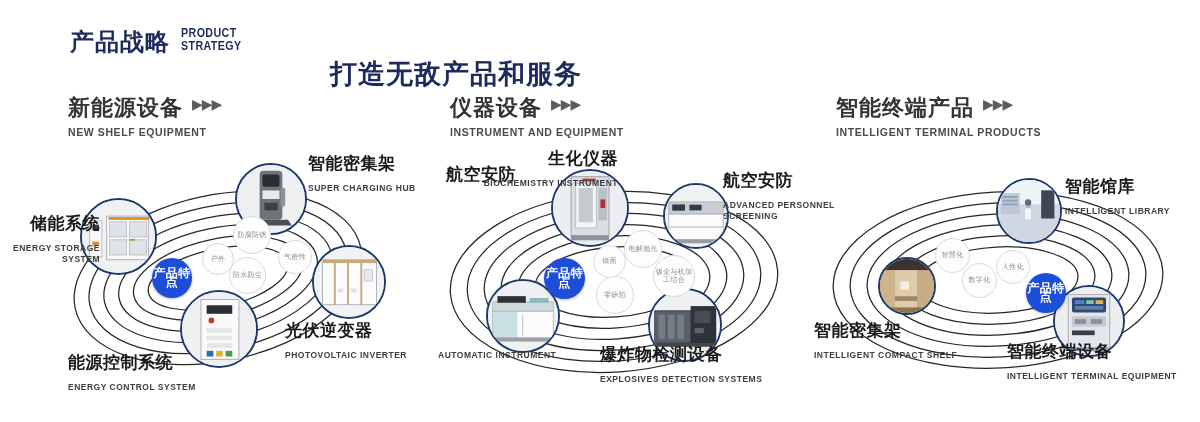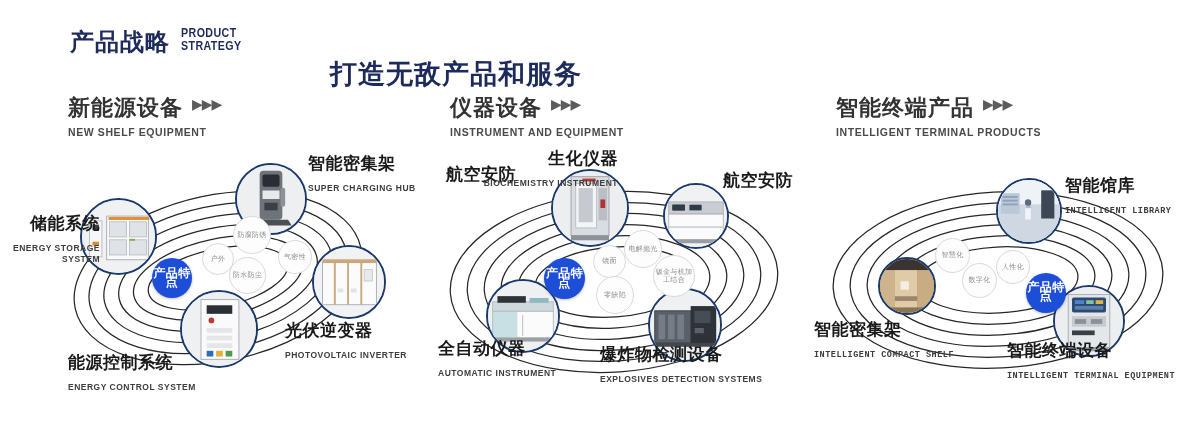--- a/index.html
+++ b/index.html
@@ -237,20 +237,21 @@
         <rect x="8" y="21" width="13" height="6" fill="#2f3agg"></rect>
         <rect x="8" y="21" width="13" height="6" fill="#2f3a4a"></rect>
         <rect x="26" y="21" width="13" height="6" fill="#2f3a4a"></rect>
         <rect x="4" y="31" width="58" height="27" fill="#fbfbfc" stroke="#a5a9af" stroke-width=".8"></rect>
         <rect x="4" y="44" width="58" height="1.5" fill="#c5c9cf"></rect>
         <rect x="6" y="58" width="54" height="4" fill="#9a9ea4"></rect>
       </svg>
     </div>
     <div class="lab" style="left:305px;top:22px;width:150px;">
       <div class="cn">航空安防</div>
+      <div class="en">ADVANCED PERSONNEL SCREENING</div>
     </div>
 
     <div class="node" style="left:230px;top:138px;width:74px;height:74px;">
       <svg class="art" viewBox="0 0 74 74">
         <rect x="0" y="0" width="74" height="74" fill="#eff0f2"></rect>
         <rect x="5" y="22" width="38" height="34" fill="#5a6069" stroke="#3c4148" stroke-width="1"></rect>
         <rect x="9" y="26" width="7" height="26" fill="#767c85"></rect>
         <rect x="19" y="26" width="7" height="26" fill="#767c85"></rect>
         <rect x="29" y="26" width="7" height="26" fill="#767c85"></rect>
         <rect x="43" y="17" width="27" height="41" fill="#2e333a"></rect>
@@ -271,42 +272,41 @@
         <rect x="5" y="22" width="64" height="10" fill="#cfd8db" stroke="#a9b2b6" stroke-width=".8"></rect>
         <rect x="10" y="16" width="30" height="7" fill="#2e3338"></rect>
         <rect x="44" y="18" width="20" height="5" fill="#8fb8c0"></rect>
         <rect x="5" y="32" width="64" height="28" fill="#fbfbfc" stroke="#a9adb3" stroke-width=".8"></rect>
         <rect x="5" y="32" width="26" height="28" fill="#9fc9cf" opacity=".55"></rect>
         <rect x="36" y="36" width="1.2" height="22" fill="#c2c6cb"></rect>
         <rect x="5" y="60" width="64" height="4" fill="#9aa0a6"></rect>
       </svg>
     </div>
     <div class="lab c" style="left:20px;top:190px;width:170px;">
-      <div class="cn">全自动仪器</div>
       <div class="en">AUTOMATIC INSTRUMENT</div>
     </div>
 
     <div class="bub core" style="left:126px;top:108px;width:41px;height:41px;">
       <span>产品特点</span>
     </div>
     <div class="bub" style="left:175px;top:95px;width:33px;height:33px;">
       <span>镜面</span>
     </div>
     <div class="bub" style="left:206px;top:80px;width:38px;height:38px;">
       <span>电解抛光</span>
     </div>
     <div class="bub" style="left:178px;top:126px;width:38px;height:38px;">
       <span>零缺陷</span>
     </div>
     <div class="bub" style="left:235px;top:105px;width:42px;height:42px;">
       <span>钣金与机加工结合</span>
     </div>
   </div>
 
-  <div class="panel" style="left:800px;font-family:Liberation Mono, monospace;">
+  <div class="panel" style="left:800px;">
     <svg width="400" height="255" viewBox="0 0 400 255">
       <g fill="none" stroke="#262626" stroke-width="1.25">
         <ellipse cx="198" cy="130" rx="165" ry="88" transform="rotate(-3 198 130)"></ellipse>
         <ellipse cx="198" cy="130" rx="148" ry="77" transform="rotate(-3 198 130)"></ellipse>
         <ellipse cx="198" cy="130" rx="131" ry="66" transform="rotate(-3 198 130)"></ellipse>
         <ellipse cx="198" cy="130" rx="114" ry="55" transform="rotate(-3 198 130)"></ellipse>
         <ellipse cx="198" cy="130" rx="97" ry="44" transform="rotate(-3 198 130)"></ellipse>
         <ellipse cx="198" cy="130" rx="80" ry="33" transform="rotate(-3 198 130)"></ellipse>
       </g>
     </svg>

